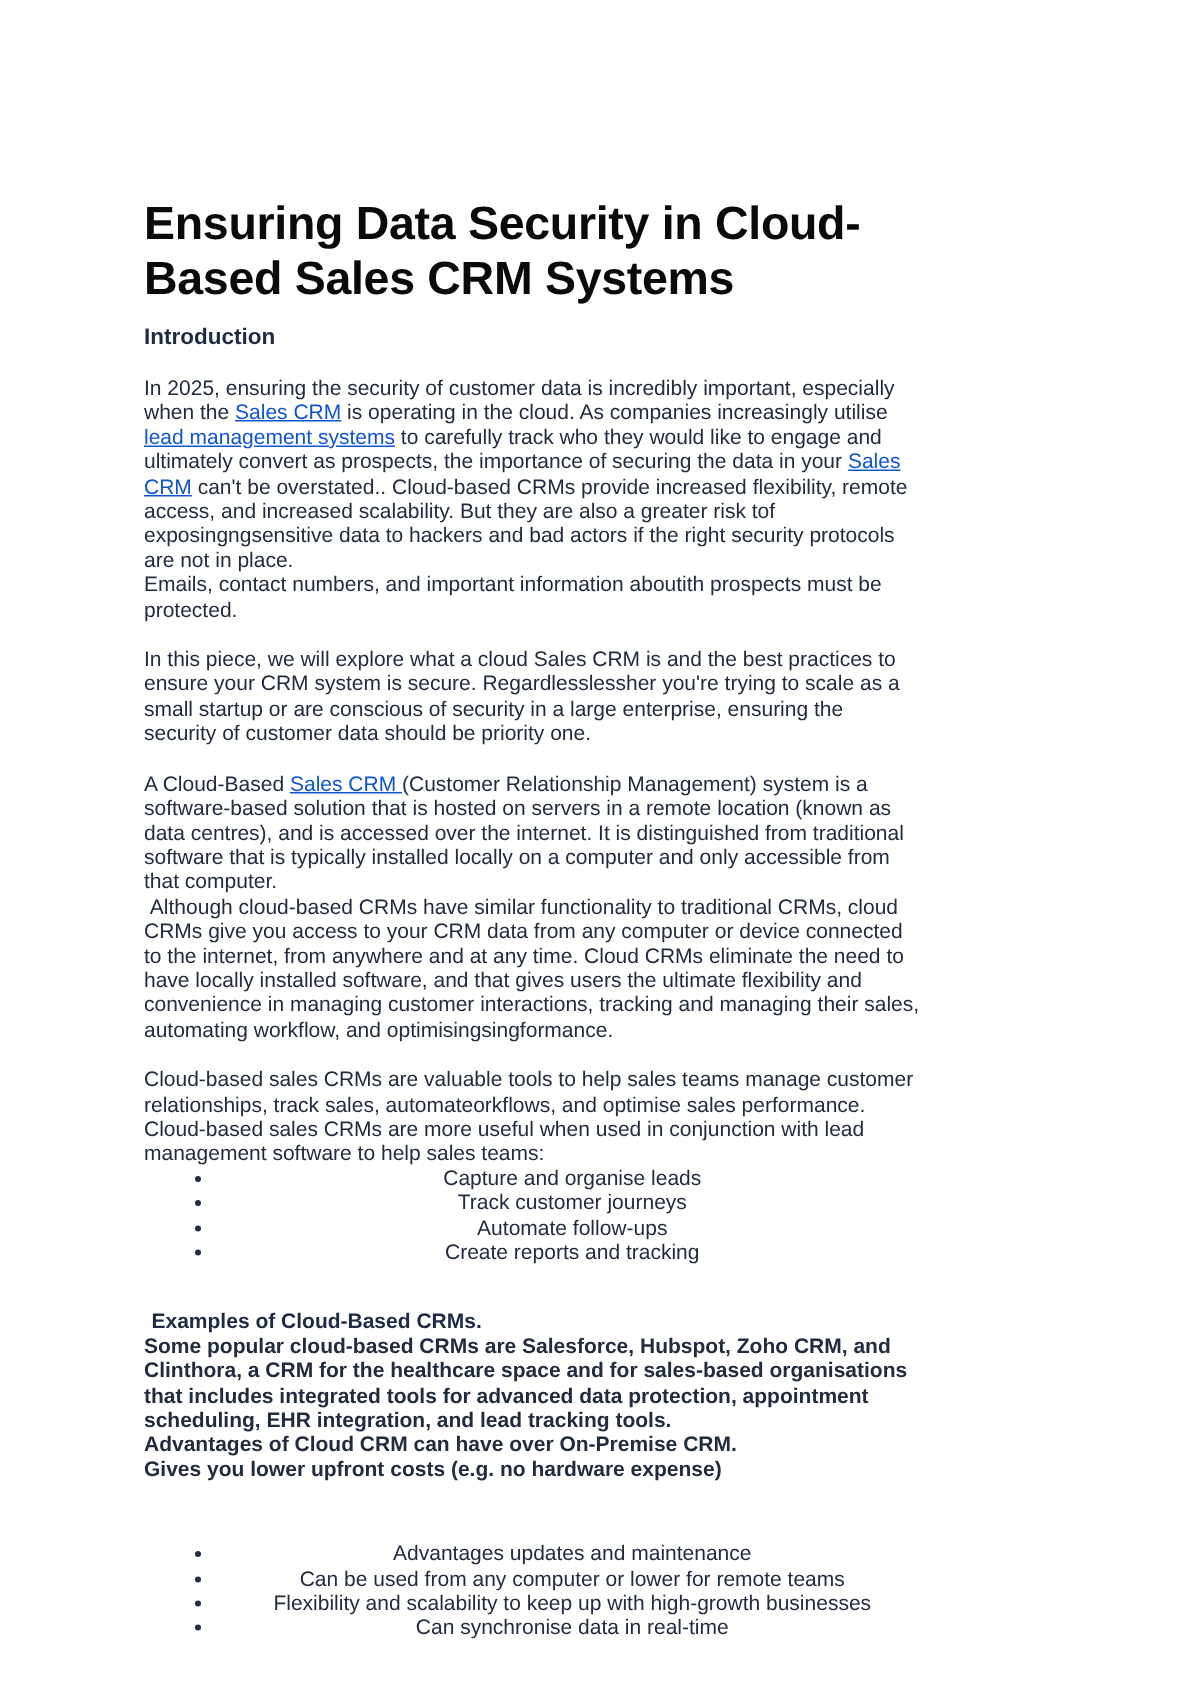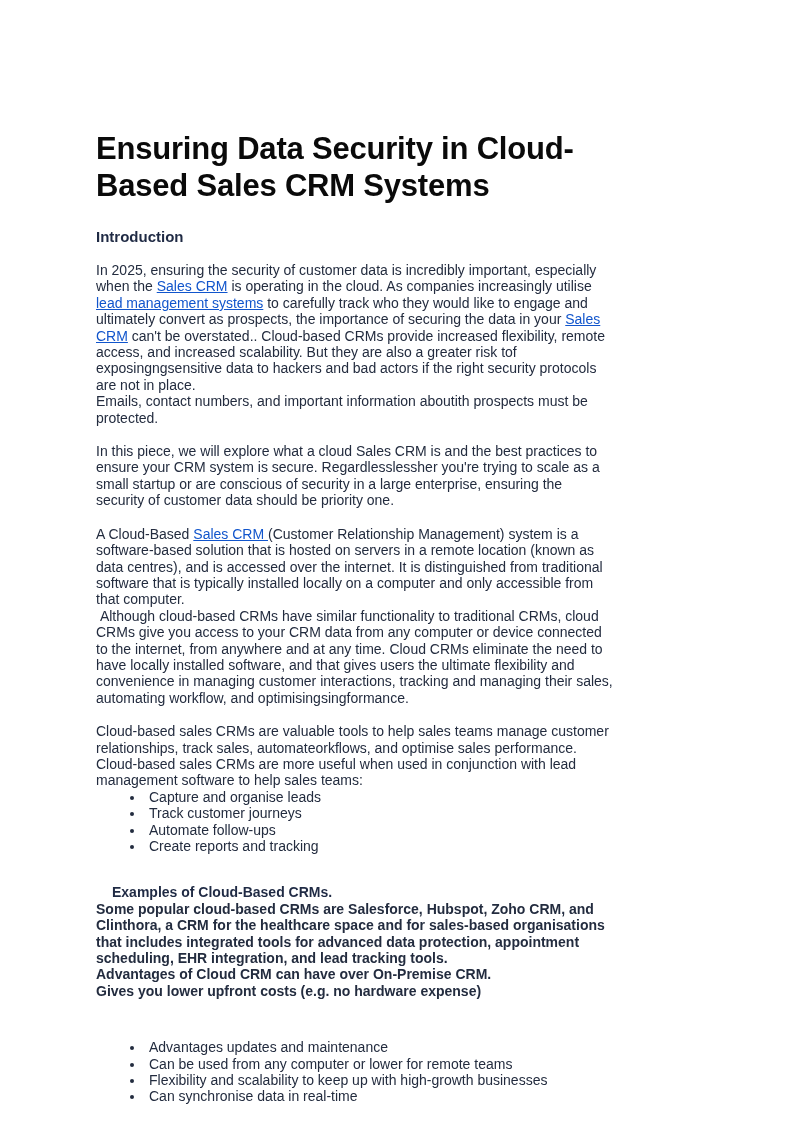--- a/index.html
+++ b/index.html
@@ -20,28 +20,28 @@
   }
   .doc-title {
     margin: 0;
     font-size: 31px;
     line-height: 36.5px;
     font-weight: bold;
     color: var(--title, #0a0a0a);
     letter-spacing: -0.2px;
   }
   .doc-heading {
-    margin: 24px 0 0 0;
+    margin: 12px 0 0 0;
     font-size: 15px;
     line-height: 17px;
     font-weight: bold;
     color: var(--heading, #1f2a44);
   }
   .doc-subheading {
-    margin: 30px 0 0 16px;
+    margin: 30px 0 0 5px;
     font-size: 14px;
     line-height: 16.4px;
     font-weight: bold;
     color: var(--heading, #1f2a44);
   }
   p.body {
     margin: 17px 0 0 0;
     font-size: 14px;
     line-height: 16.4px;
   }
@@ -60,20 +60,21 @@
     padding: 0 0 0 49px;
     font-size: 14px;
     line-height: 16.4px;
     list-style: disc outside;
   }
   ul.bullets.spaced {
     margin-top: 40px;
   }
   ul.bullets li {
     padding-left: 4px;
+    text-align: center;
   }
 </style>
 </head>
 <body>
 
 <div class="page">
 
   <h1 class="doc-title">Ensuring Data Security in Cloud-Based Sales CRM Systems</h1>
 
   <h2 class="doc-heading">Introduction</h2>

